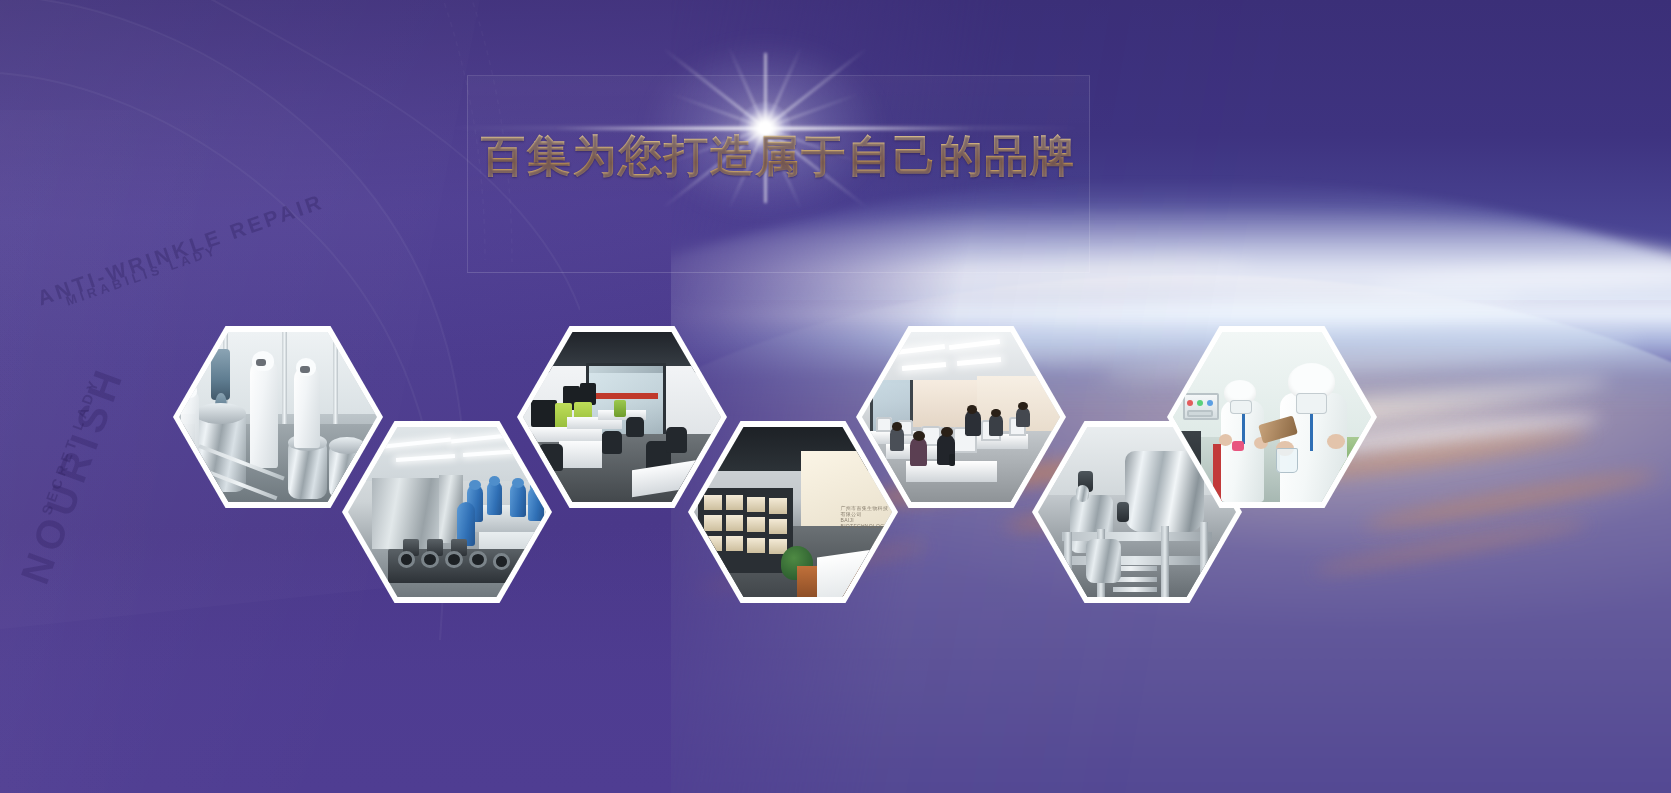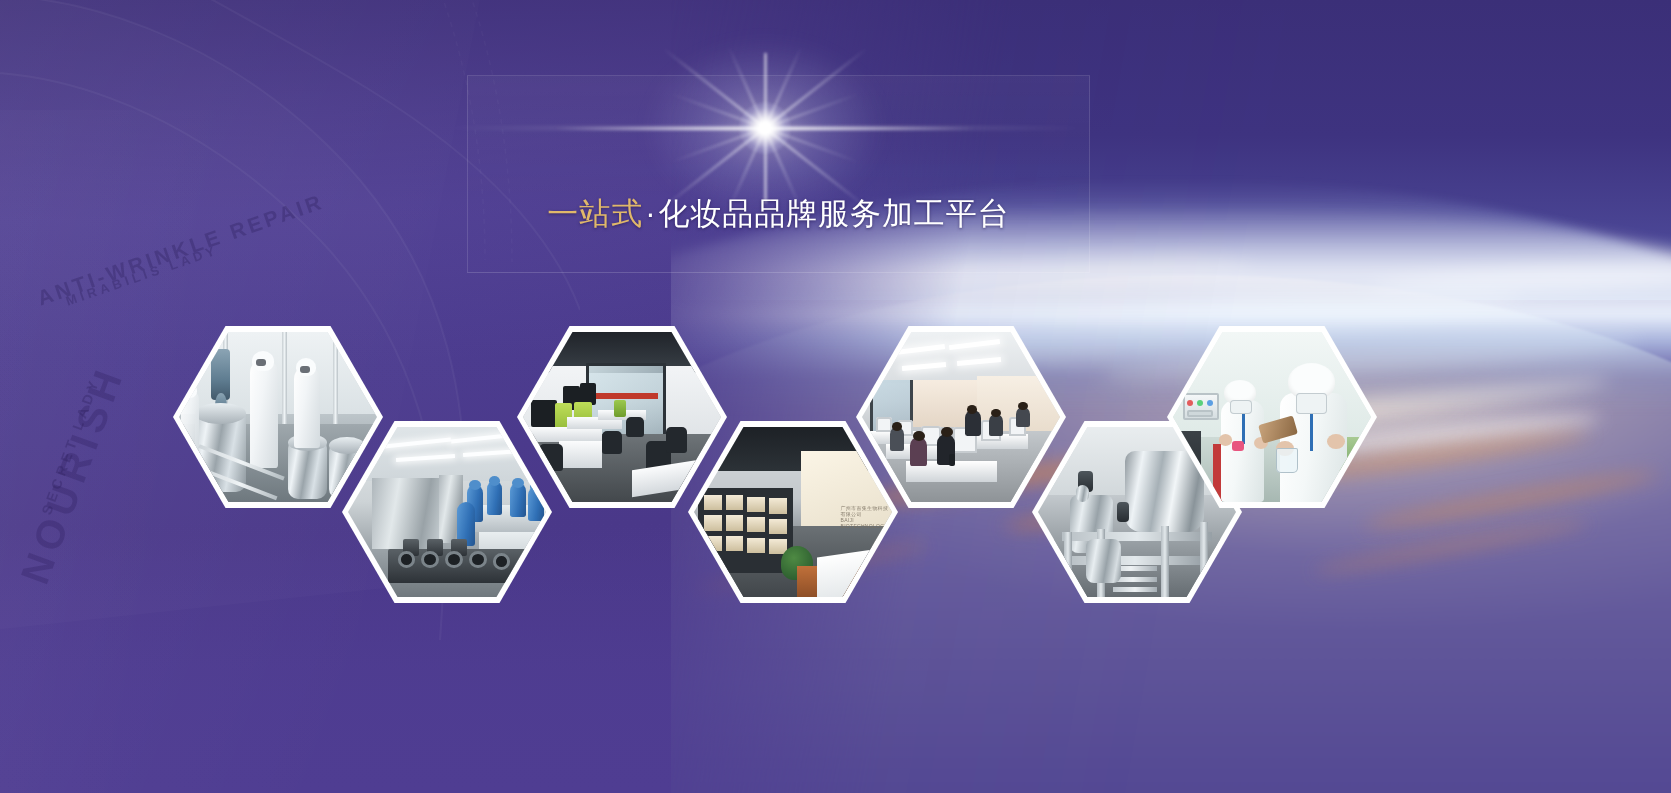--- a/index.html
+++ b/index.html
@@ -352,24 +352,22 @@
     <div class="ray ray-v"></div>
     <div class="ray ray-d1"></div>
     <div class="ray ray-d2"></div>
     <div class="ray ray-d3"></div>
     <div class="ray ray-d4"></div>
     <div class="ray ray-d5"></div>
     <div class="ray ray-d6"></div>
     <div class="core"></div>
   </div>
 
-
-  <div class="title-sub">
-    <span class="gold">一站式</span><span class="sep">·</span><span>化妆品品牌服务加工平台</span>
-  </div>
+  <div class="title-main">百集为您打造属于自己的品牌</div>
+
 
   <div class="hexes">
 
     <div class="hex" style="left:173px; top:326px; width:210px; height:182px;">
       <div class="inner" style="inset:6px;">
         <div class="scene s1">
           <div class="wall"></div>
           <div class="post" style="left:22%;"></div>
           <div class="post" style="left:52%;"></div>
           <div class="post" style="left:78%;"></div>

